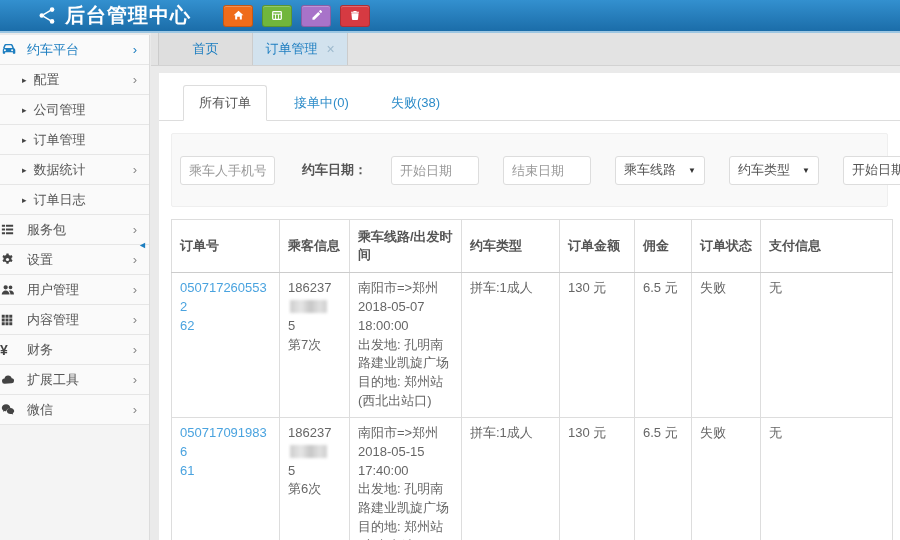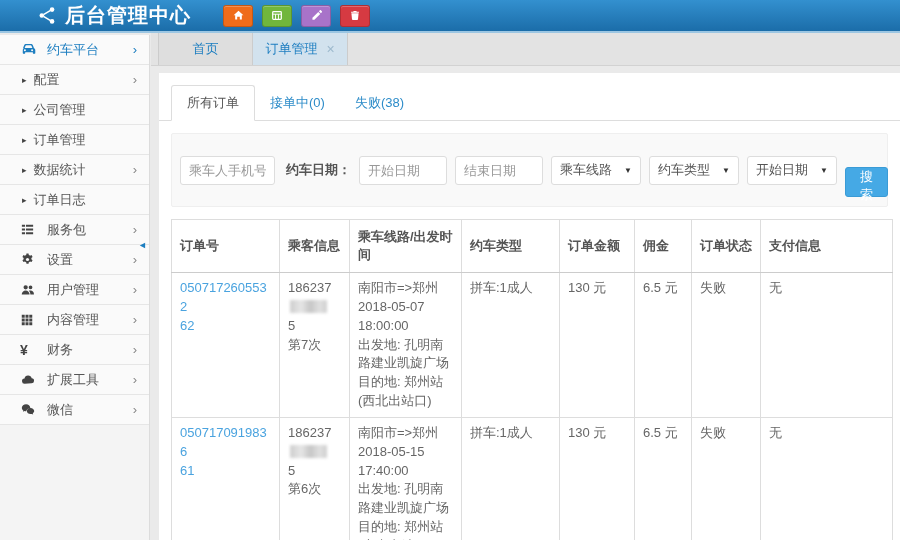--- a/index.html
+++ b/index.html
@@ -29,21 +29,21 @@
   .tb-cal    { background:#71b63c; }
   .tb-pencil { background:#a873c9; }
   .tb-trash  { background:#d63a42; }
   
   .sidebar {
     position:absolute; top:35px; left:0; bottom:0; width:150px;
     background:#f4f4f4; border-right:1px solid #dcdcdc;
   }
   .side-item {
     height:30px; border-bottom:1px solid #e6e6e6; display:flex;
-    align-items:center; padding-left:20px; cursor:pointer;
+    align-items:center; padding-left:0; cursor:pointer;
     color:#555; background:#fafafa;
   }
   .side-item .icn { width:20px; display:flex; align-items:center; color:#444; margin-right:7px; }
   .side-item .lbl { flex:0 1 auto; }
   .side-item .chev { margin-left:auto; margin-right:12px; color:#888; font-size:13px; }
   .side-item.primary, .side-item.primary .icn, .side-item.primary .chev { color:#1d7ec0; }
   .side-item.sub { padding-left:22px; }
   .side-item.sub .tri { font-size:9px; color:#444; margin-right:7px; }
   .yen-glyph { font-weight:bold; font-size:14px; color:#444; }
   .collapse-arrow { position:absolute; top:205px; right:2px; color:#1d7ec0; font-size:9px; cursor:pointer; }
@@ -53,29 +53,29 @@
   .tab {
     width:95px; display:flex; align-items:center; justify-content:center;
     color:#1d7ec0; cursor:pointer; border-right:1px solid #cccccc;
   }
   .tab.home { margin-left:7px; background:#dedede; border-left:1px solid #cccccc; }
   .tab.active { background:#d2e2ee; }
   .tab .close { margin-left:9px; color:#9db9cd; font-size:14px; line-height:1; cursor:pointer; }
   .panel { background:#fff; margin:7px 0 0 8px; height:498px; overflow:hidden; }
   
   .filtertabs { display:flex; align-items:flex-end; padding:12px 12px 0; border-bottom:1px solid #ddd; }
-  .ftab { padding:8px 15px; color:#2d8cc9; cursor:pointer; }
+  .ftab { padding:8px 15px; color:#2d8cc9; cursor:pointer;margin-left:12px; }
   .ftab.active {
     background:#fff; border:1px solid #ddd; border-bottom:1px solid #fff;
     margin-bottom:-1px; border-radius:3px 3px 0 0; color:#555;
   }
   
   .searchbar {
     margin:12px; background:#f9f9f9; border:1px solid #efefef; border-radius:2px;
-    padding:9px 8px; display:flex; align-items:center; gap:8px;
+    padding:9px 8px; display:flex; align-items:center; gap:24px;
   }
   input.txt {
     height:29px; border:1px solid #ddd; border-radius:3px; padding:0 8px;
     font:13px "Liberation Sans","DejaVu Sans",sans-serif; color:#555; background:#fff; width:95px;
   }
   input.txt::placeholder { color:#999; }
   input.date { width:88px; }
   .date-label { color:#555; font-weight:bold; white-space:nowrap; margin-left:3px; }
   .sel {
     height:29px; min-width:90px; border:1px solid #ddd; border-radius:3px; background:#fff;

